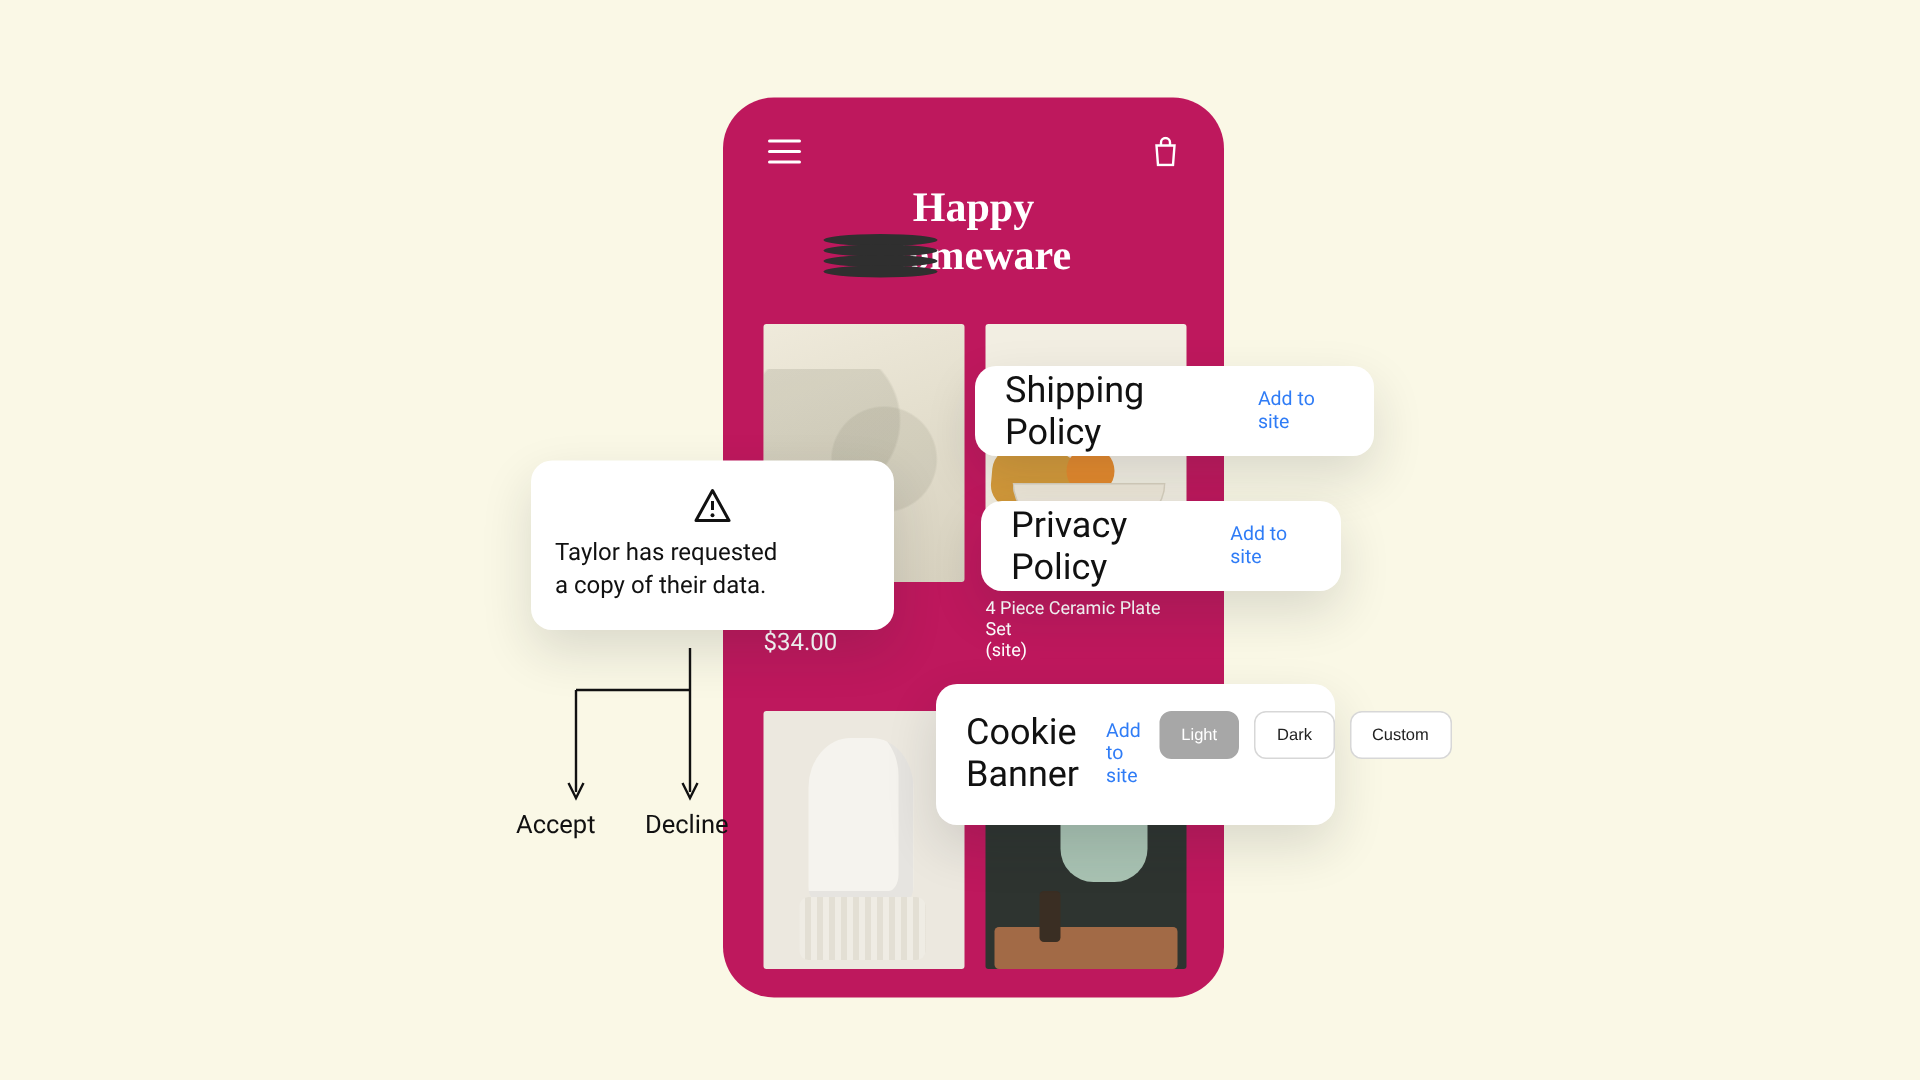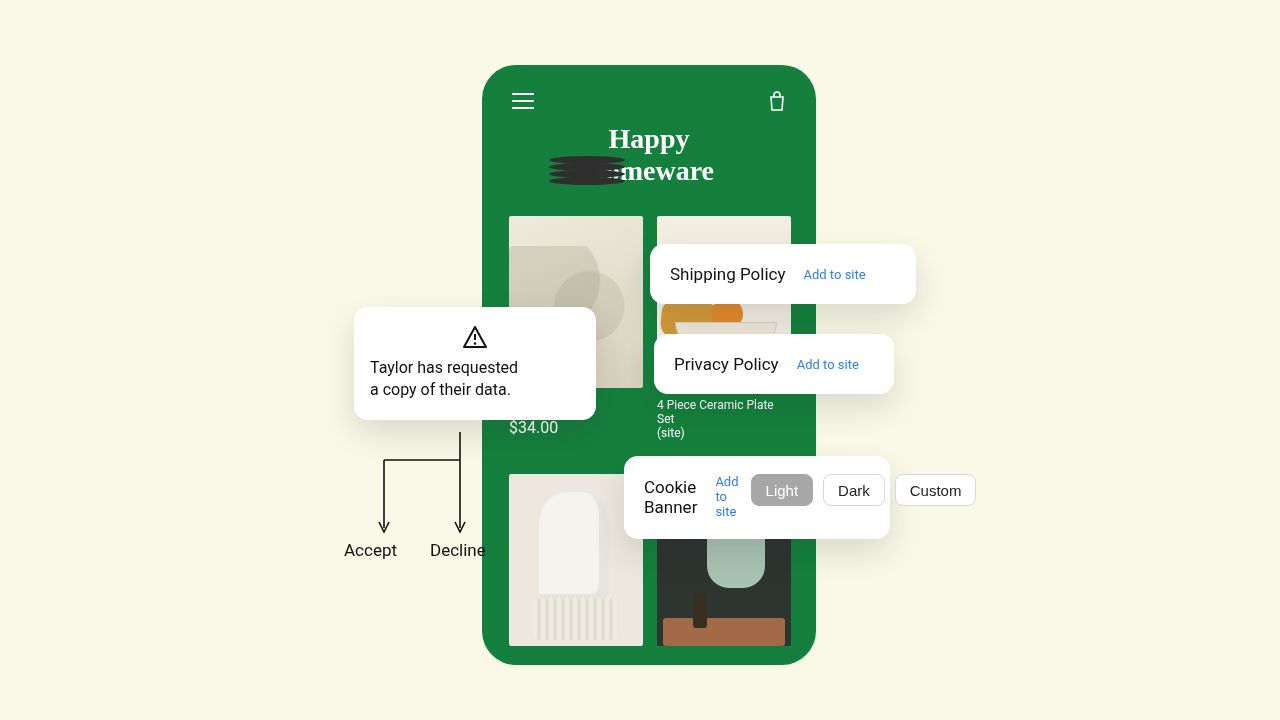--- a/index.html
+++ b/index.html
@@ -1,19 +1,19 @@
 <!DOCTYPE html>
 <html><head>
 <meta charset="utf-8">
 <style>
   html,body{margin:0;padding:0;width:1280px;height:720px;background:#faf8e6;font-family:-apple-system,BlinkMacSystemFont,"Segoe UI",Roboto,Helvetica,Arial,sans-serif;overflow:hidden}
   .stage{position:relative;width:1280px;height:720px}
 
   
-  .phone{position:absolute;left:482px;top:65px;width:334px;height:600px;border-radius:34px;background:#15803d;overflow:hidden}
+  .phone{position:absolute;left:482px;top:65px;width:334px;height:600px;border-radius:34px;background:#be185d;overflow:hidden}
   .ph-top{position:absolute;top:26px;left:0;right:0;display:flex;justify-content:space-between;padding:0 30px;align-items:center}
   .menu-lines{width:22px;height:16px;display:flex;flex-direction:column;justify-content:space-between}
   .menu-lines span{display:block;height:2px;background:#fff;border-radius:1px}
   .bag{width:18px;height:20px;position:relative}
   .bag svg{display:block}
   .title{position:absolute;top:58px;left:0;right:0;text-align:center;color:#fff;font-family:Georgia,"Times New Roman",serif;font-weight:700;font-size:28px;line-height:1.15}
   .grid{position:absolute;top:151px;left:27px;right:27px;bottom:0;display:grid;grid-template-columns:1fr 1fr;gap:14px}
   .card{}
   .thumb{width:134px;height:172px;border-radius:2px}
   .t1{background:linear-gradient(160deg,#efeadb 0%,#e5e0cf 40%,#d7d1bf 100%)}
@@ -34,28 +34,28 @@
   .t4{background:#2e3430;position:relative}
   .t4 .vase{position:absolute;left:50px;top:18px;width:58px;height:96px;background:#a9c3b3;border-radius:28px 28px 22px 22px}
   .t4 .vneck{position:absolute;left:68px;top:8px;width:22px;height:16px;background:#98b4a3;border-radius:6px 6px 0 0}
   .t4 .bottle{position:absolute;left:36px;bottom:18px;width:14px;height:34px;background:#3a2e23;border-radius:3px}
   .t4 .book{position:absolute;left:6px;bottom:0;width:122px;height:28px;background:#a26a46;border-radius:3px}
   .pname{color:#fff;font-size:12px;margin-top:10px}
   .pprice{color:#fff;font-size:16px;margin-top:6px}
 
   
   .fc{position:absolute;background:#fff;border-radius:14px;box-shadow:0 14px 34px rgba(26,32,44,.14);padding:16px 20px;display:flex;align-items:center}
-  .fc .label{font-size:17px;color:#111}
+  .fc .label{font-size:24px;color:#111}
   .fc .link{font-size:13px;color:#2f7cf6;margin-left:18px;cursor:pointer}
   .fc-shipping{left:650px;top:244px;width:226px;height:28px}
   .fc-privacy{left:654px;top:334px;width:200px;height:28px}
   .fc-cookie{left:624px;top:456px;width:226px;height:auto;flex-direction:row;align-items:stretch;gap:12px;padding:18px 20px 20px}
   .fc-cookie .row1{display:flex;align-items:center;justify-content:space-between}
   .seg{display:flex;gap:10px}
-  .seg button{border:1px solid #d7d7d7;background:#fff;color:#222;border-radius:8px;height:32px;padding:0 14px;font-size:15px;cursor:pointer}
+  .seg button{border:1px solid #d7d7d7;background:#fff;color:#222;border-radius:8px;height:32px;padding:0 14px;font-size:11px;cursor:pointer}
   .seg button.active{background:#a7a7a7;border-color:#a7a7a7;color:#fff}
 
   
   .dr{position:absolute;left:354px;top:307px;width:210px;background:#fff;border-radius:14px;box-shadow:0 14px 34px rgba(26,32,44,.14);padding:18px 16px 20px;text-align:left}
   .dr .warn{display:flex;justify-content:center;margin-bottom:8px}
   .dr .msg{font-size:16px;color:#111;line-height:1.35}
 
   
   .flow{position:absolute;left:370px;top:432px;width:190px;height:130px}
   .flow svg{position:absolute;left:0;top:0}

